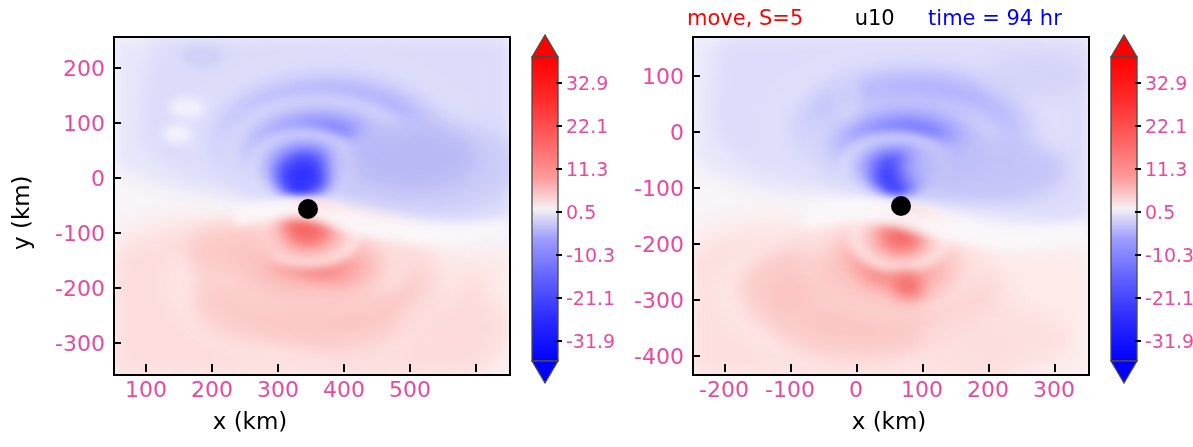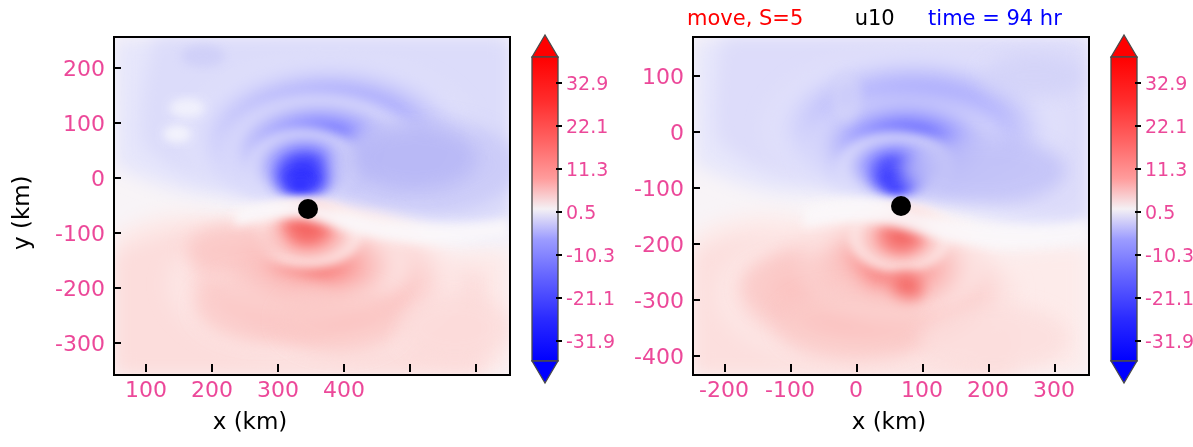--- a/index.html
+++ b/index.html
@@ -133,20 +133,21 @@
     <div class="tickmark" style="left:211px;top:364px;width:2px;height:8px;"></div>
     <div class="tickmark" style="left:277px;top:364px;width:2px;height:8px;"></div>
     <div class="tickmark" style="left:343px;top:364px;width:2px;height:8px;"></div>
     <div class="tickmark" style="left:409px;top:364px;width:2px;height:8px;"></div>
     <div class="tickmark" style="left:475px;top:364px;width:2px;height:8px;"></div>
 
     <div class="tick-label xtick" style="left:101px;top:377px;width:90px;">100</div>
     <div class="tick-label xtick" style="left:167px;top:377px;width:90px;">200</div>
     <div class="tick-label xtick" style="left:233px;top:377px;width:90px;">300</div>
     <div class="tick-label xtick" style="left:299px;top:377px;width:90px;">400</div>
+    <div class="tick-label xtick" style="left:365px;top:377px;width:90px;">500</div>
 
     <div class="axis-name" style="left:250px;top:408px;transform:translateX(-50%);">x (km)</div>
 
     <div class="axis-name ylabel-rot" style="left:8px;top:250px;">y (km)</div>
 
     <div class="cb-wrap" style="left:528px;top:33px;width:70px;height:352px;">
       <svg width="34" height="352" viewBox="0 0 34 352">
         <defs>
           <linearGradient id="cbgradL" x1="0" y1="1" x2="0" y2="0">
             <stop offset="0.00" stop-color="#0000ff"></stop>

